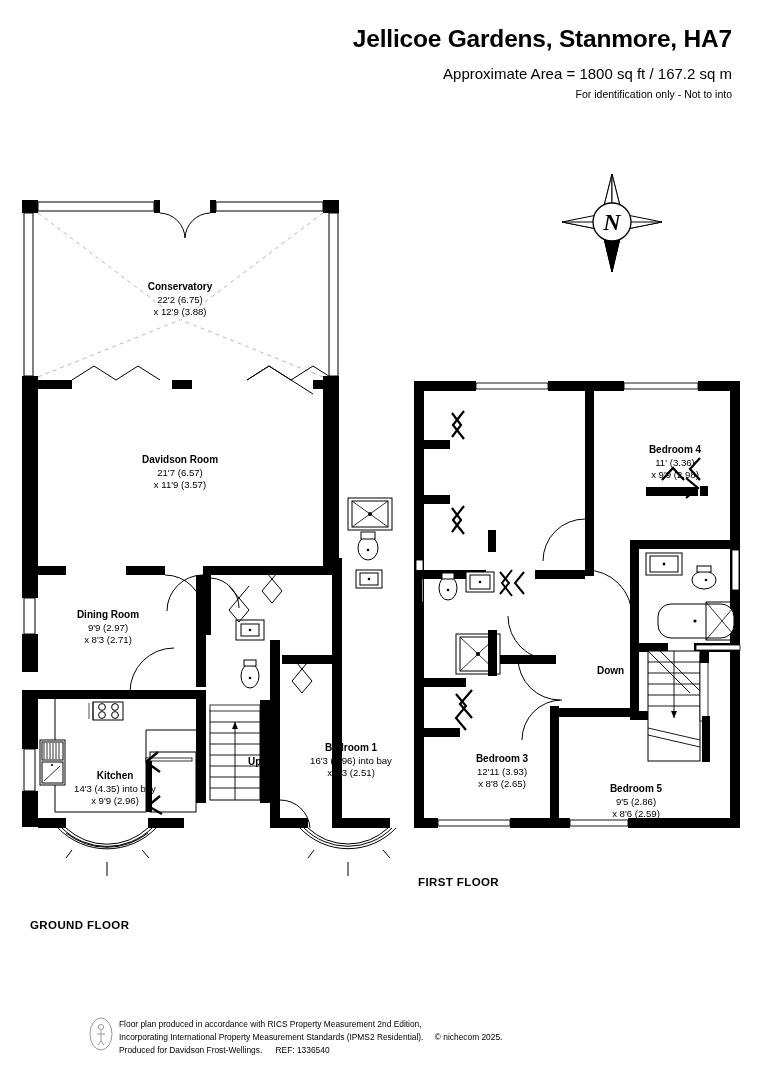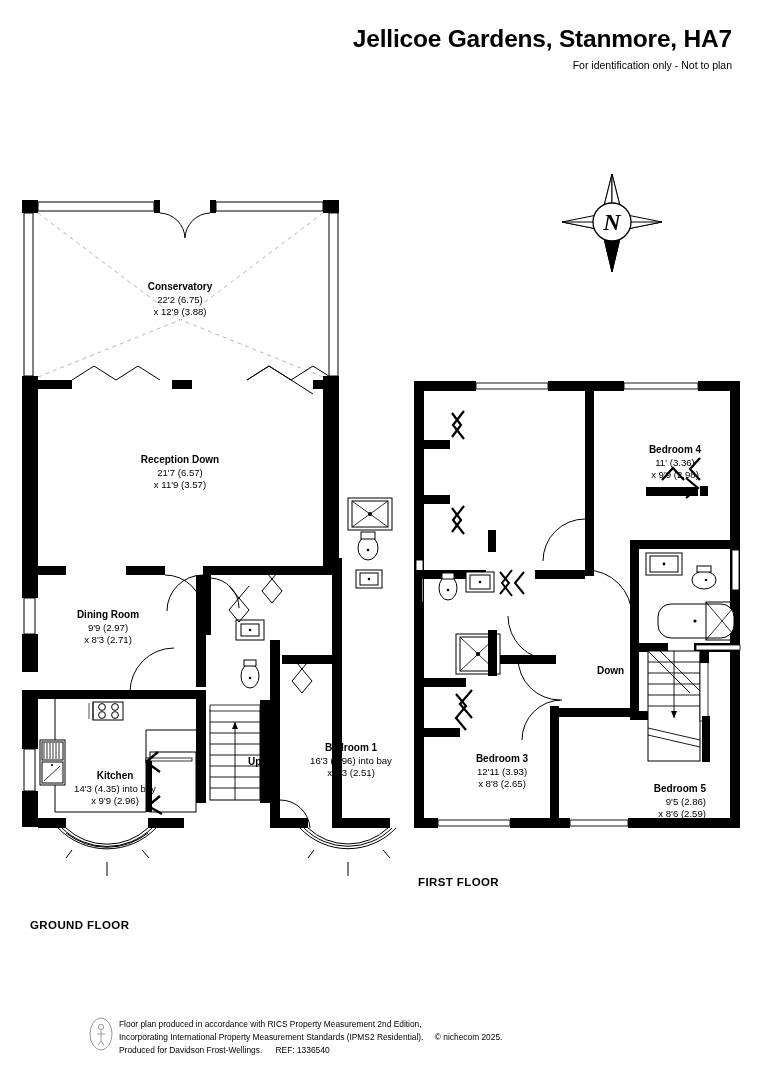--- a/index.html
+++ b/index.html
@@ -117,21 +117,22 @@
     line-height: 1.52;
     white-space: nowrap;
   }
   svg { display: block; }
 </style>
 </head>
 <body>
 
 <div class="header">
   <h1 class="title">Jellicoe Gardens, Stanmore, HA7</h1>
-  <p class="notice">For identification only - Not to plan</p>
+  <p class="subtitle">Approximate Area = 1800 sq ft / 167.2 sq m</p>
+  <p class="notice">For identification only - Not to into</p>
 </div>
 
 <div class="plan">
 
   <svg width="764" height="1080" viewBox="0 0 764 1080">
     <g fill="none" stroke="#000" stroke-width="1" shape-rendering="geometricPrecision">
 
       <rect x="22" y="200" width="16" height="13" fill="#000" stroke="none"></rect>
       <rect x="323" y="200" width="16" height="13" fill="#000" stroke="none"></rect>
       <rect x="22" y="376" width="16" height="13" fill="#000" stroke="none"></rect>
@@ -431,21 +432,21 @@
     </svg>
   </div>
 
   <div class="rlabel" style="left:110px; top:281px; width:140px;">
     <span class="rname">Conservatory</span>
     <span class="rdim">22'2 (6.75)</span>
     <span class="rdim">x 12'9 (3.88)</span>
   </div>
 
   <div class="rlabel" style="left:110px; top:454px; width:140px;">
-    <span class="rname">Reception Down</span>
+    <span class="rname">Davidson Room</span>
     <span class="rdim">21'7 (6.57)</span>
     <span class="rdim">x 11'9 (3.57)</span>
   </div>
 
   <div class="rlabel" style="left:38px; top:609px; width:140px;">
     <span class="rname">Dining Room</span>
     <span class="rdim">9'9 (2.97)</span>
     <span class="rdim">x 8'3 (2.71)</span>
   </div>
 
@@ -467,21 +468,21 @@
     <span class="rdim">11' (3.36)</span>
     <span class="rdim">x 9'9 (2.98)</span>
   </div>
 
   <div class="rlabel" style="left:432px; top:753px; width:140px;">
     <span class="rname">Bedroom 3</span>
     <span class="rdim">12'11 (3.93)</span>
     <span class="rdim">x 8'8 (2.65)</span>
   </div>
 
-  <div class="rlabel" style="left:566px; top:783px; width:140px;text-align:right;">
+  <div class="rlabel" style="left:566px; top:783px; width:140px;">
     <span class="rname">Bedroom 5</span>
     <span class="rdim">9'5 (2.86)</span>
     <span class="rdim">x 8'6 (2.59)</span>
   </div>
 
   <div class="dir-label" style="left:248px; top:756px;">Up</div>
   <div class="dir-label" style="left:591px; top:665px;padding-left:6px;">Down</div>
 
   <div class="floor-label" style="left:30px; top:919px;">GROUND FLOOR</div>
   <div class="floor-label" style="left:418px; top:876px;">FIRST FLOOR</div>

